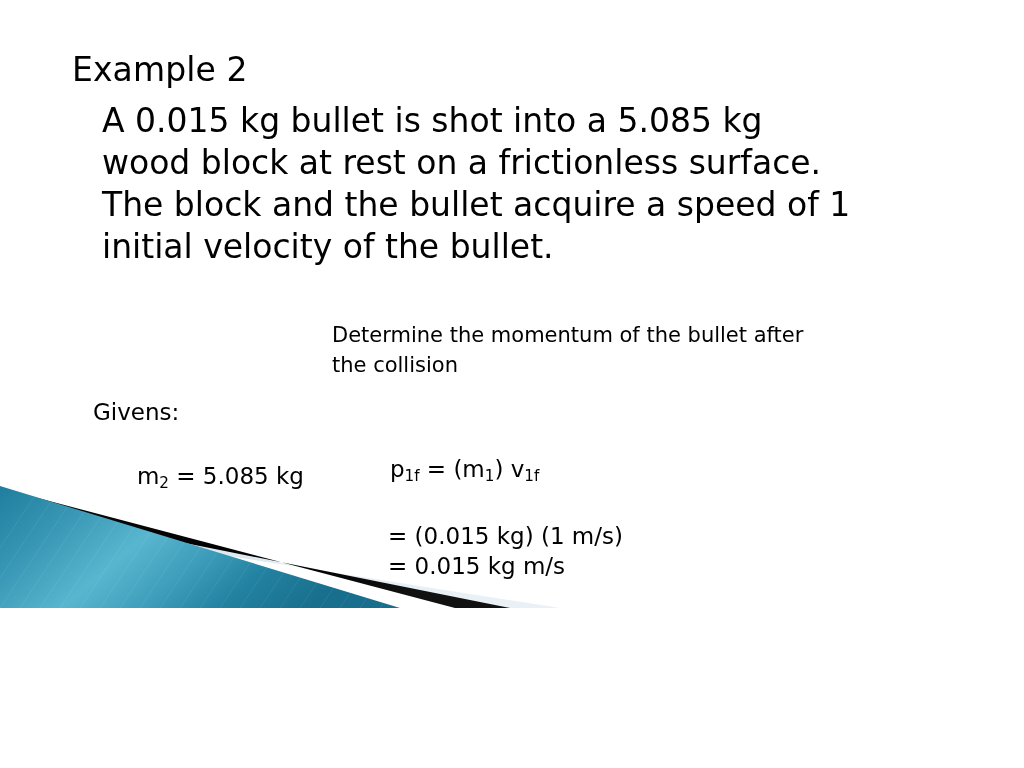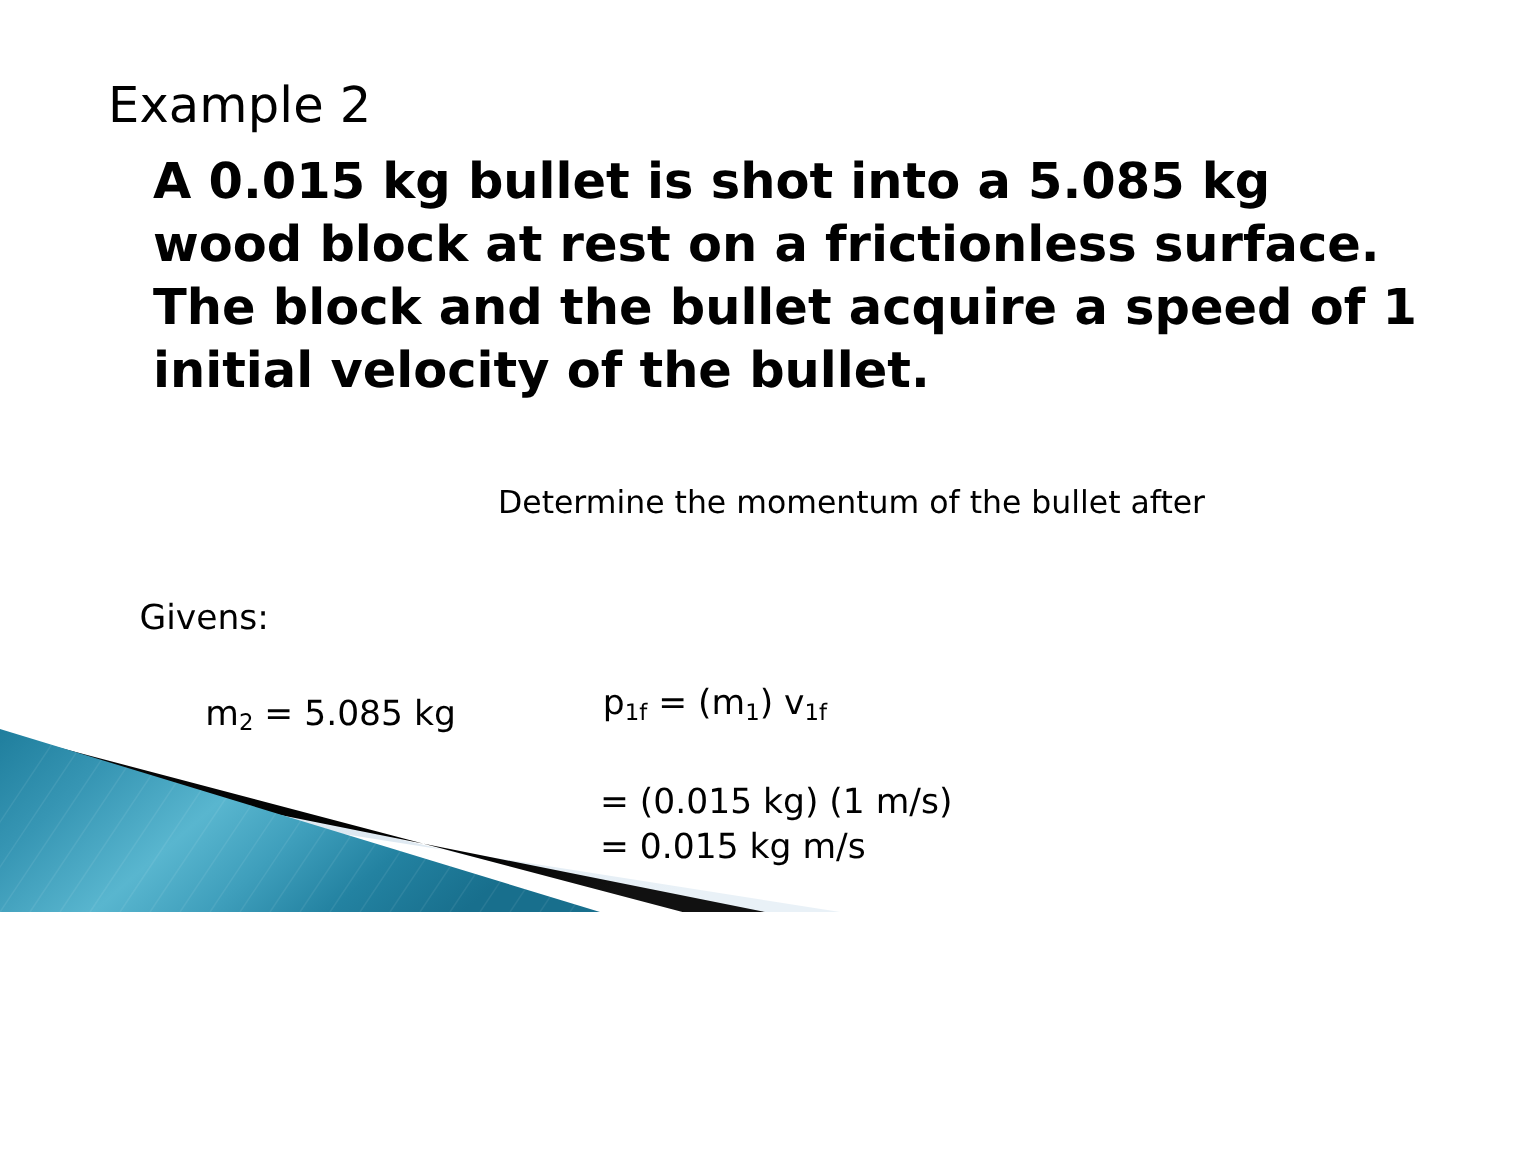--- a/index.html
+++ b/index.html
@@ -29,21 +29,20 @@
   }
 
   
   #problem-body {
     position: absolute;
     left: 102px;
     top: 100px;
     width: 880px;
     font-size: 33px;
     line-height: 42px;
-    font-weight: bold;
   }
   #problem-body .body-line {
     white-space: pre;
   }
 
   
   #sub-prompt {
     position: absolute;
     left: 316px;
     top: 320px;
@@ -72,21 +71,21 @@
   }
   .sub {
     font-size: 0.66em;
     vertical-align: -0.26em;
     letter-spacing: 0;
   }
 
   
   #work-block {
     position: absolute;
-    left: 358px;
+    left: 346px;
     top: 424px;
     font-size: 23px;
     line-height: 30px;
   }
   #work-block .work-line {
     white-space: pre;
   }
   #work-block .work-line.cont {
     padding-left: 42px;
   }
@@ -115,20 +114,21 @@
 
   <div id="problem-body">
     <div class="body-line">A 0.015 kg bullet is shot into a 5.085 kg</div>
     <div class="body-line">wood block at rest on a frictionless surface.</div>
     <div class="body-line">The block and the bullet acquire a speed of 1</div>
     <div class="body-line">initial velocity of the bullet.</div>
   </div>
 
   <div id="sub-prompt">
     <div class="prompt-line">Determine the momentum of the bullet after</div>
+    <div class="prompt-line">the collision</div>
   </div>
 
   <div id="givens-block">
     <div class="givens-heading">Givens:</div>
 
     <div class="givens-line">
       <span>m</span><span class="sub">2</span><span> = 5.085 kg</span>
     </div>
     <div class="givens-line">
       

